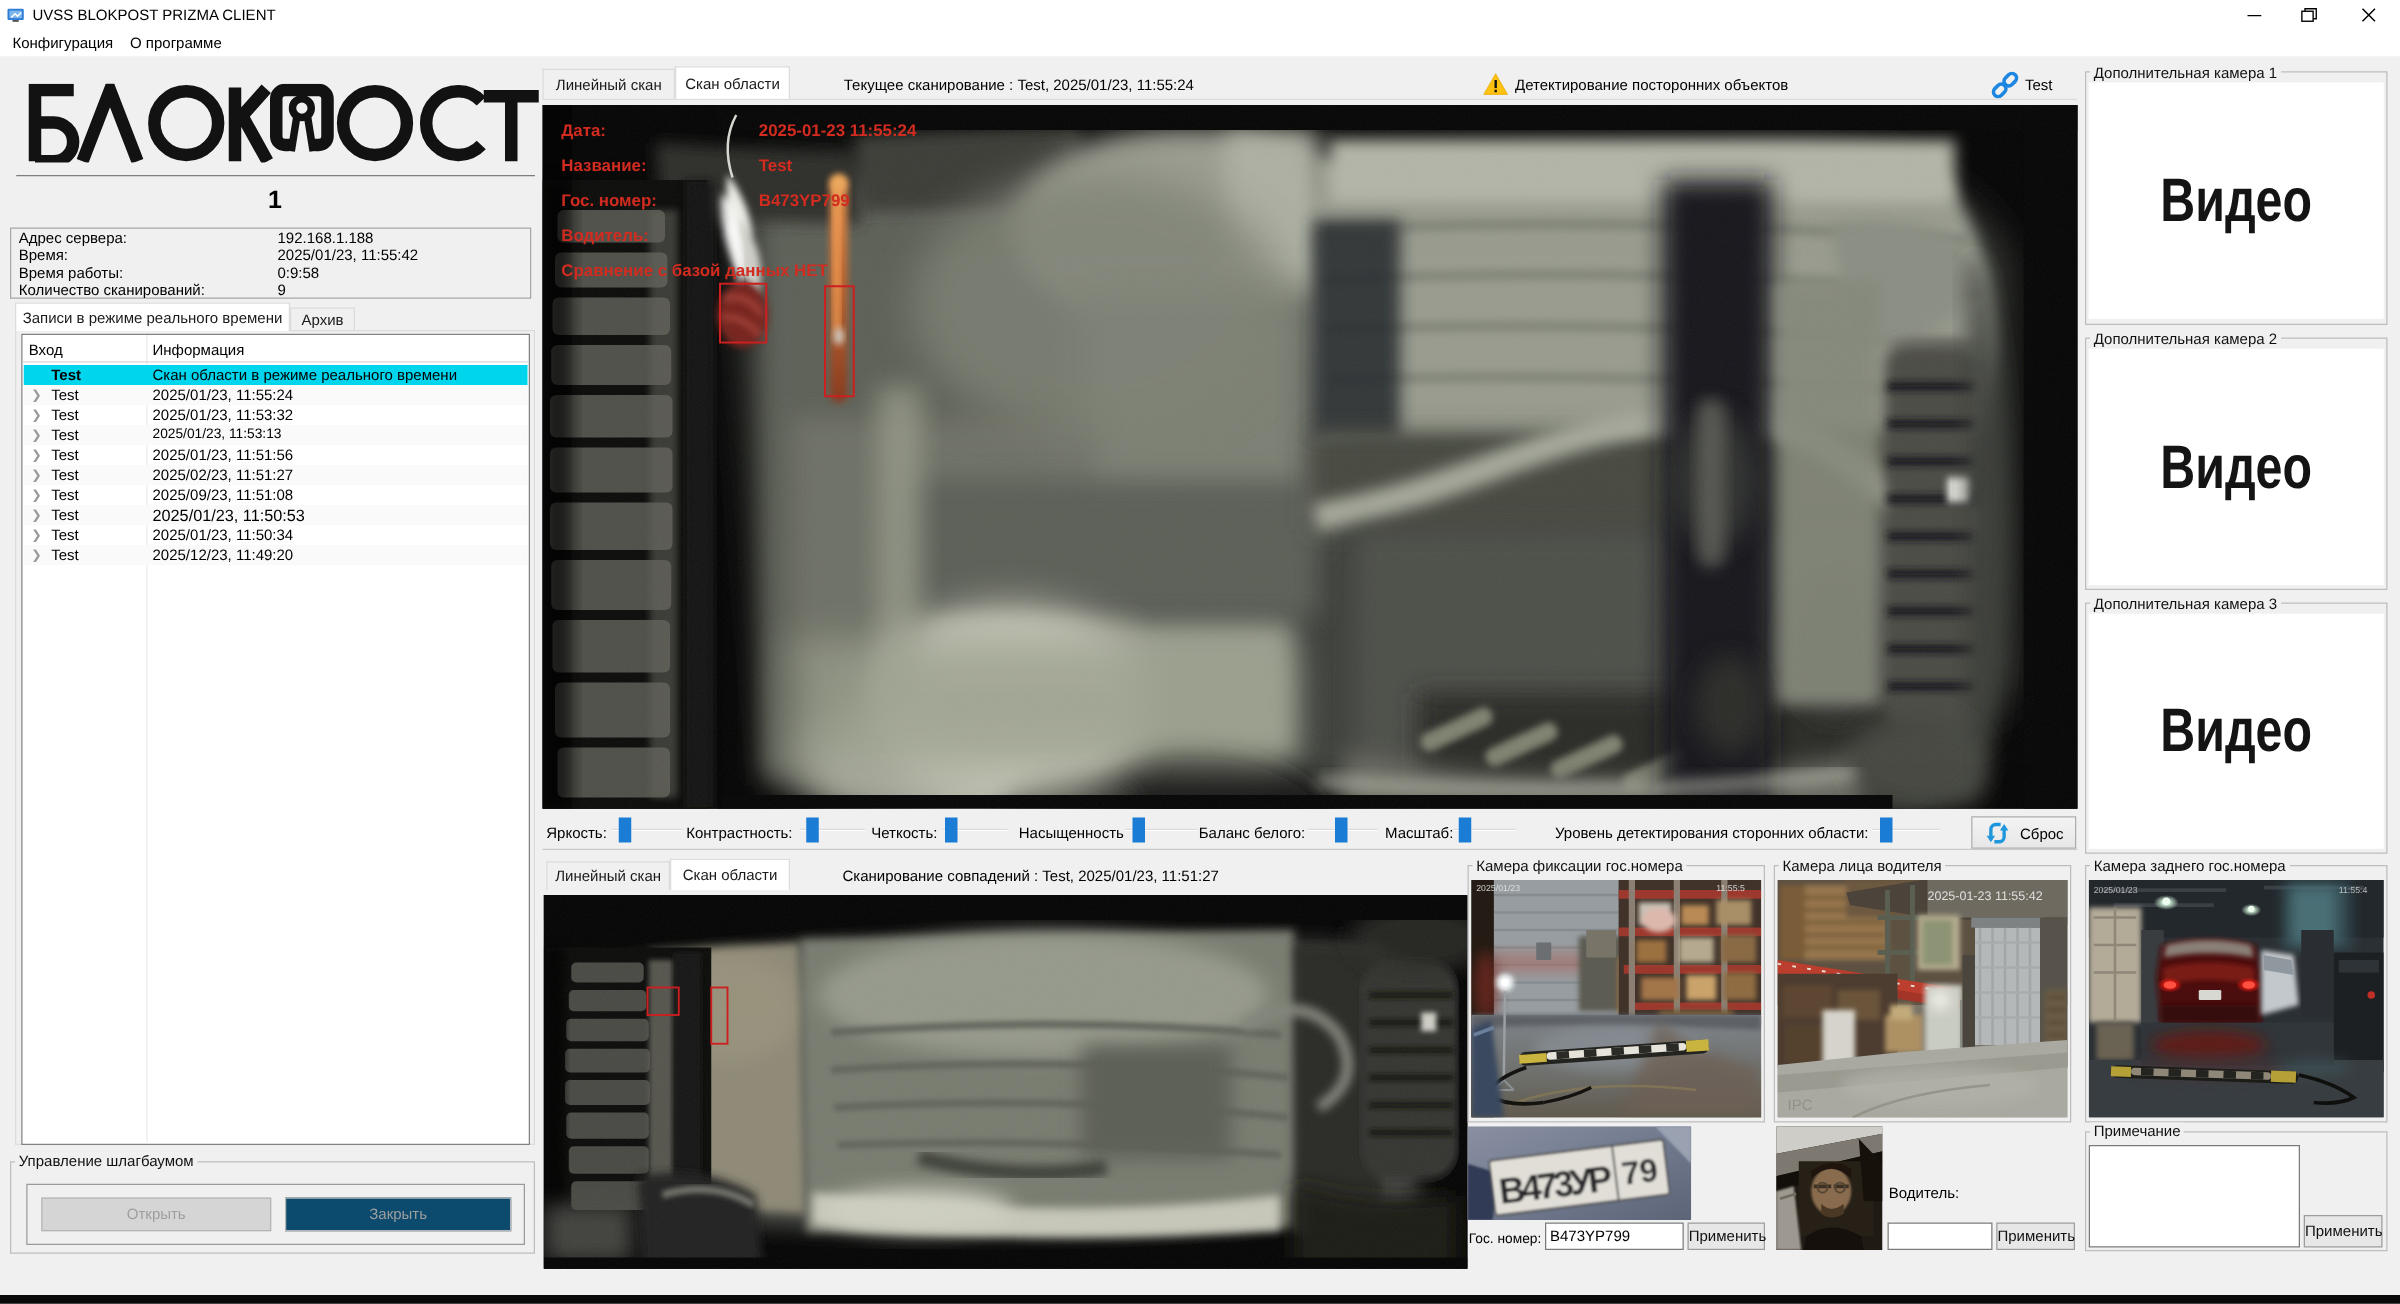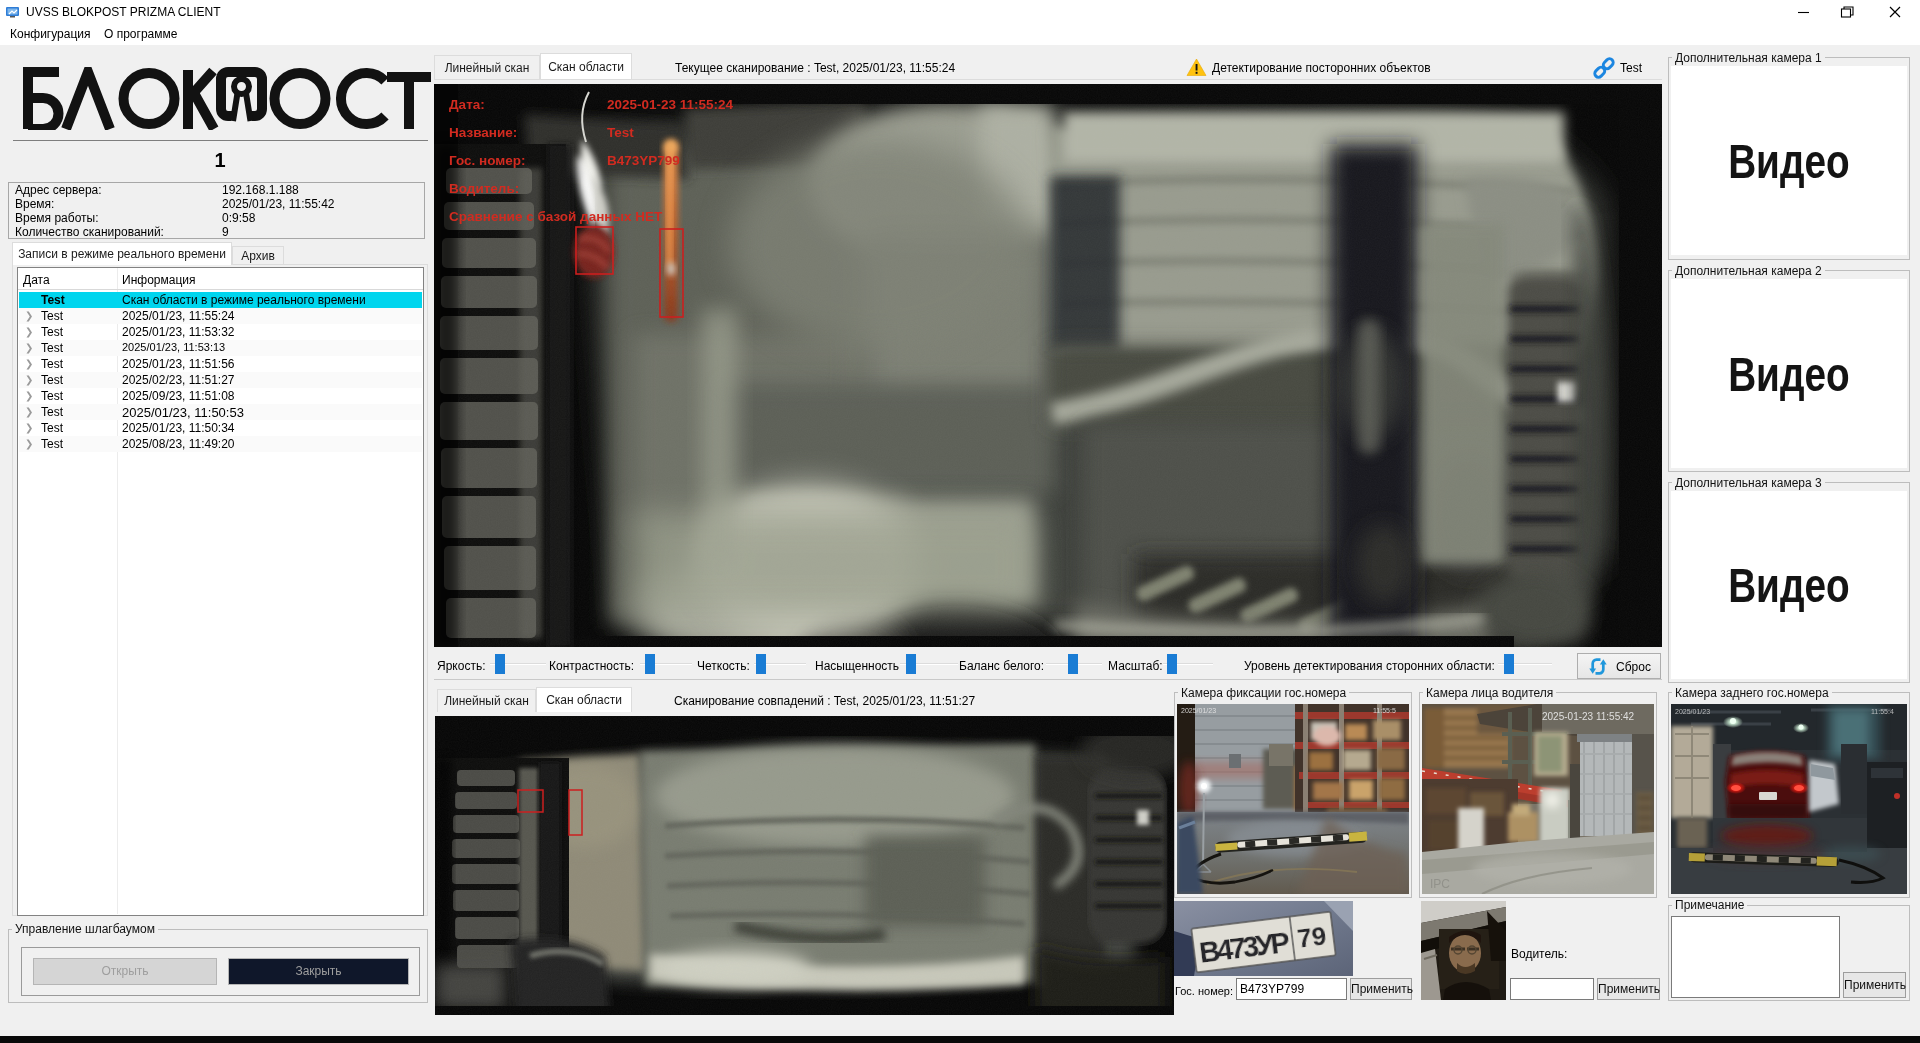--- a/index.html
+++ b/index.html
@@ -72,21 +72,21 @@
 <div class="a" style="left:222px;top:211px;font-size:12px">0:9:58</div>
 <div class="a" style="left:15px;top:225px;font-size:12px">Количество сканирований:</div>
 <div class="a" style="left:222px;top:225px;font-size:12px">9</div>
 
 <div class="tab sel" style="left:12px;top:242px;width:220px;height:23px;line-height:23px">Записи в режиме реального времени</div>
 <div class="tab" style="left:232px;top:246px;width:52px;height:18px;line-height:19px">Архив</div>
 <div class="a" style="left:12px;top:264px;width:416px;height:652px;border:1px solid #dcdcdc;background:#f0f0f0"></div>
 
 <div class="a" style="left:17px;top:267px;width:407px;height:649px;background:#fff;border:1px solid #828282"></div>
 <div class="a" style="left:117px;top:268px;width:1px;height:646px;background:#ececec"></div>
-<div class="a" style="left:23px;top:273px;font-size:12px">Дата</div>
+<div class="a" style="left:23px;top:273px;font-size:12px">Вход</div>
 <div class="a" style="left:122px;top:273px;font-size:12px">Информация</div>
 <div class="a" style="left:18px;top:289px;width:405px;height:1px;background:#d9d9d9"></div>
 <div class="a" style="left:19px;top:292px;width:403px;height:16px;background:#00d5ee"></div>
 <div class="a" style="left:41px;top:293px;font-size:12px;font-weight:bold">Test</div>
 <div class="a" style="left:122px;top:293px;font-size:12px;font-weight:normal">Скан области в режиме реального времени</div>
 <div id="rows">
       <div class="a" style="left:19px;top:308px;width:403px;height:16px;background:#fafafa"></div>
       <div class="a" style="left:25px;top:310px;font-size:10px;color:#9a9a9a">❯</div>
       <div class="a" style="left:41px;top:309px;font-size:12px">Test</div>
       <div class="a" style="left:122px;top:309px;font-size:12px">2025/01/23, 11:55:24</div>
@@ -110,28 +110,28 @@
       <div class="a" style="left:19px;top:404px;width:403px;height:16px;background:#fafafa"></div>
       <div class="a" style="left:25px;top:406px;font-size:10px;color:#9a9a9a">❯</div>
       <div class="a" style="left:41px;top:405px;font-size:12px">Test</div>
       <div class="a" style="left:122px;top:405px;font-size:13px">2025/01/23, 11:50:53</div>
       <div class="a" style="left:25px;top:422px;font-size:10px;color:#9a9a9a">❯</div>
       <div class="a" style="left:41px;top:421px;font-size:12px">Test</div>
       <div class="a" style="left:122px;top:421px;font-size:12px">2025/01/23, 11:50:34</div>
       <div class="a" style="left:19px;top:436px;width:403px;height:16px;background:#fafafa"></div>
       <div class="a" style="left:25px;top:438px;font-size:10px;color:#9a9a9a">❯</div>
       <div class="a" style="left:41px;top:437px;font-size:12px">Test</div>
-      <div class="a" style="left:122px;top:437px;font-size:12px">2025/08/23, 11:49:20</div>
+      <div class="a" style="left:122px;top:437px;font-size:12px">2025/12/23, 11:49:20</div>
     </div>
 
 <div class="gb" style="left:8px;top:929px;width:420px;height:74px"></div>
 <div class="gbl" style="left:12px;top:922px">Управление шлагбаумом</div>
 <div class="a" style="left:21px;top:947px;width:399px;height:49px;border:1px solid #9a9a9a"></div>
 <div class="btn" style="left:33px;top:958px;width:184px;height:27px;line-height:25px;background:#d5d5d5;border-color:#b5b5b5;color:#9e9e9e">Открыть</div>
-<div class="btn" style="left:228px;top:958px;width:181px;height:27px;line-height:25px;background:#0f172a;border-color:#b5b5b5;color:#9e9e9e">Закрыть</div>
+<div class="btn" style="left:228px;top:958px;width:181px;height:27px;line-height:25px;background:#0c4a6e;border-color:#b5b5b5;color:#9e9e9e">Закрыть</div>
 
 <div class="a" style="left:434px;top:79px;width:1228px;height:1px;background:#dcdcdc"></div>
 <div class="tab" style="left:434px;top:55px;width:106px;height:24px;line-height:24px">Линейный скан</div>
 <div class="tab sel" style="left:540px;top:53px;width:92px;height:26px;line-height:26px">Скан области</div>
 <div class="a" style="left:675px;top:61px;font-size:12px">Текущее сканирование : Test, 2025/01/23, 11:55:24</div>
 <svg class="a" style="left:1186px;top:58px" width="21" height="19" viewBox="0 0 21 19">
  <path d="M10.5 1 L20 17.5 H1 Z" fill="#ffc20e" stroke="#e8a800" stroke-width="0.6"></path>
  <rect x="9.6" y="6" width="1.9" height="6.5" fill="#111"></rect>
  <rect x="9.6" y="13.8" width="1.9" height="2" fill="#111"></rect>
 </svg>

